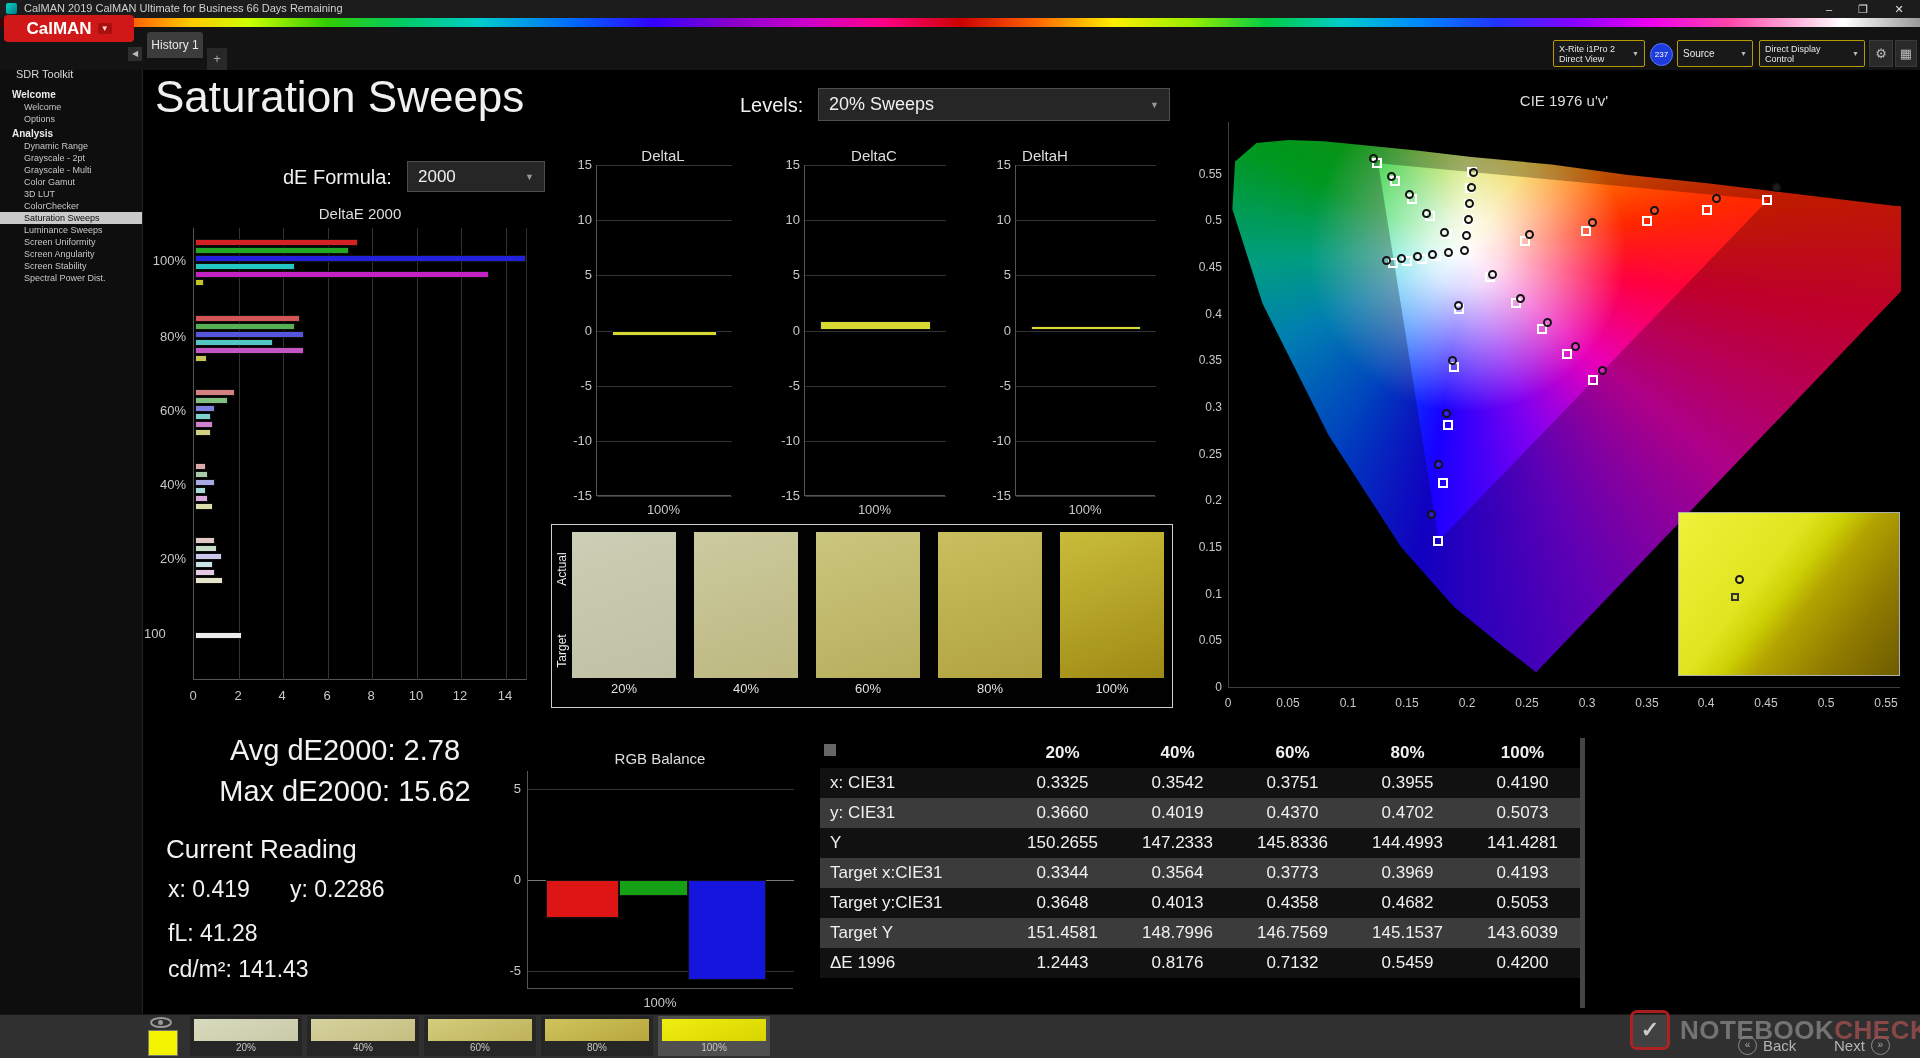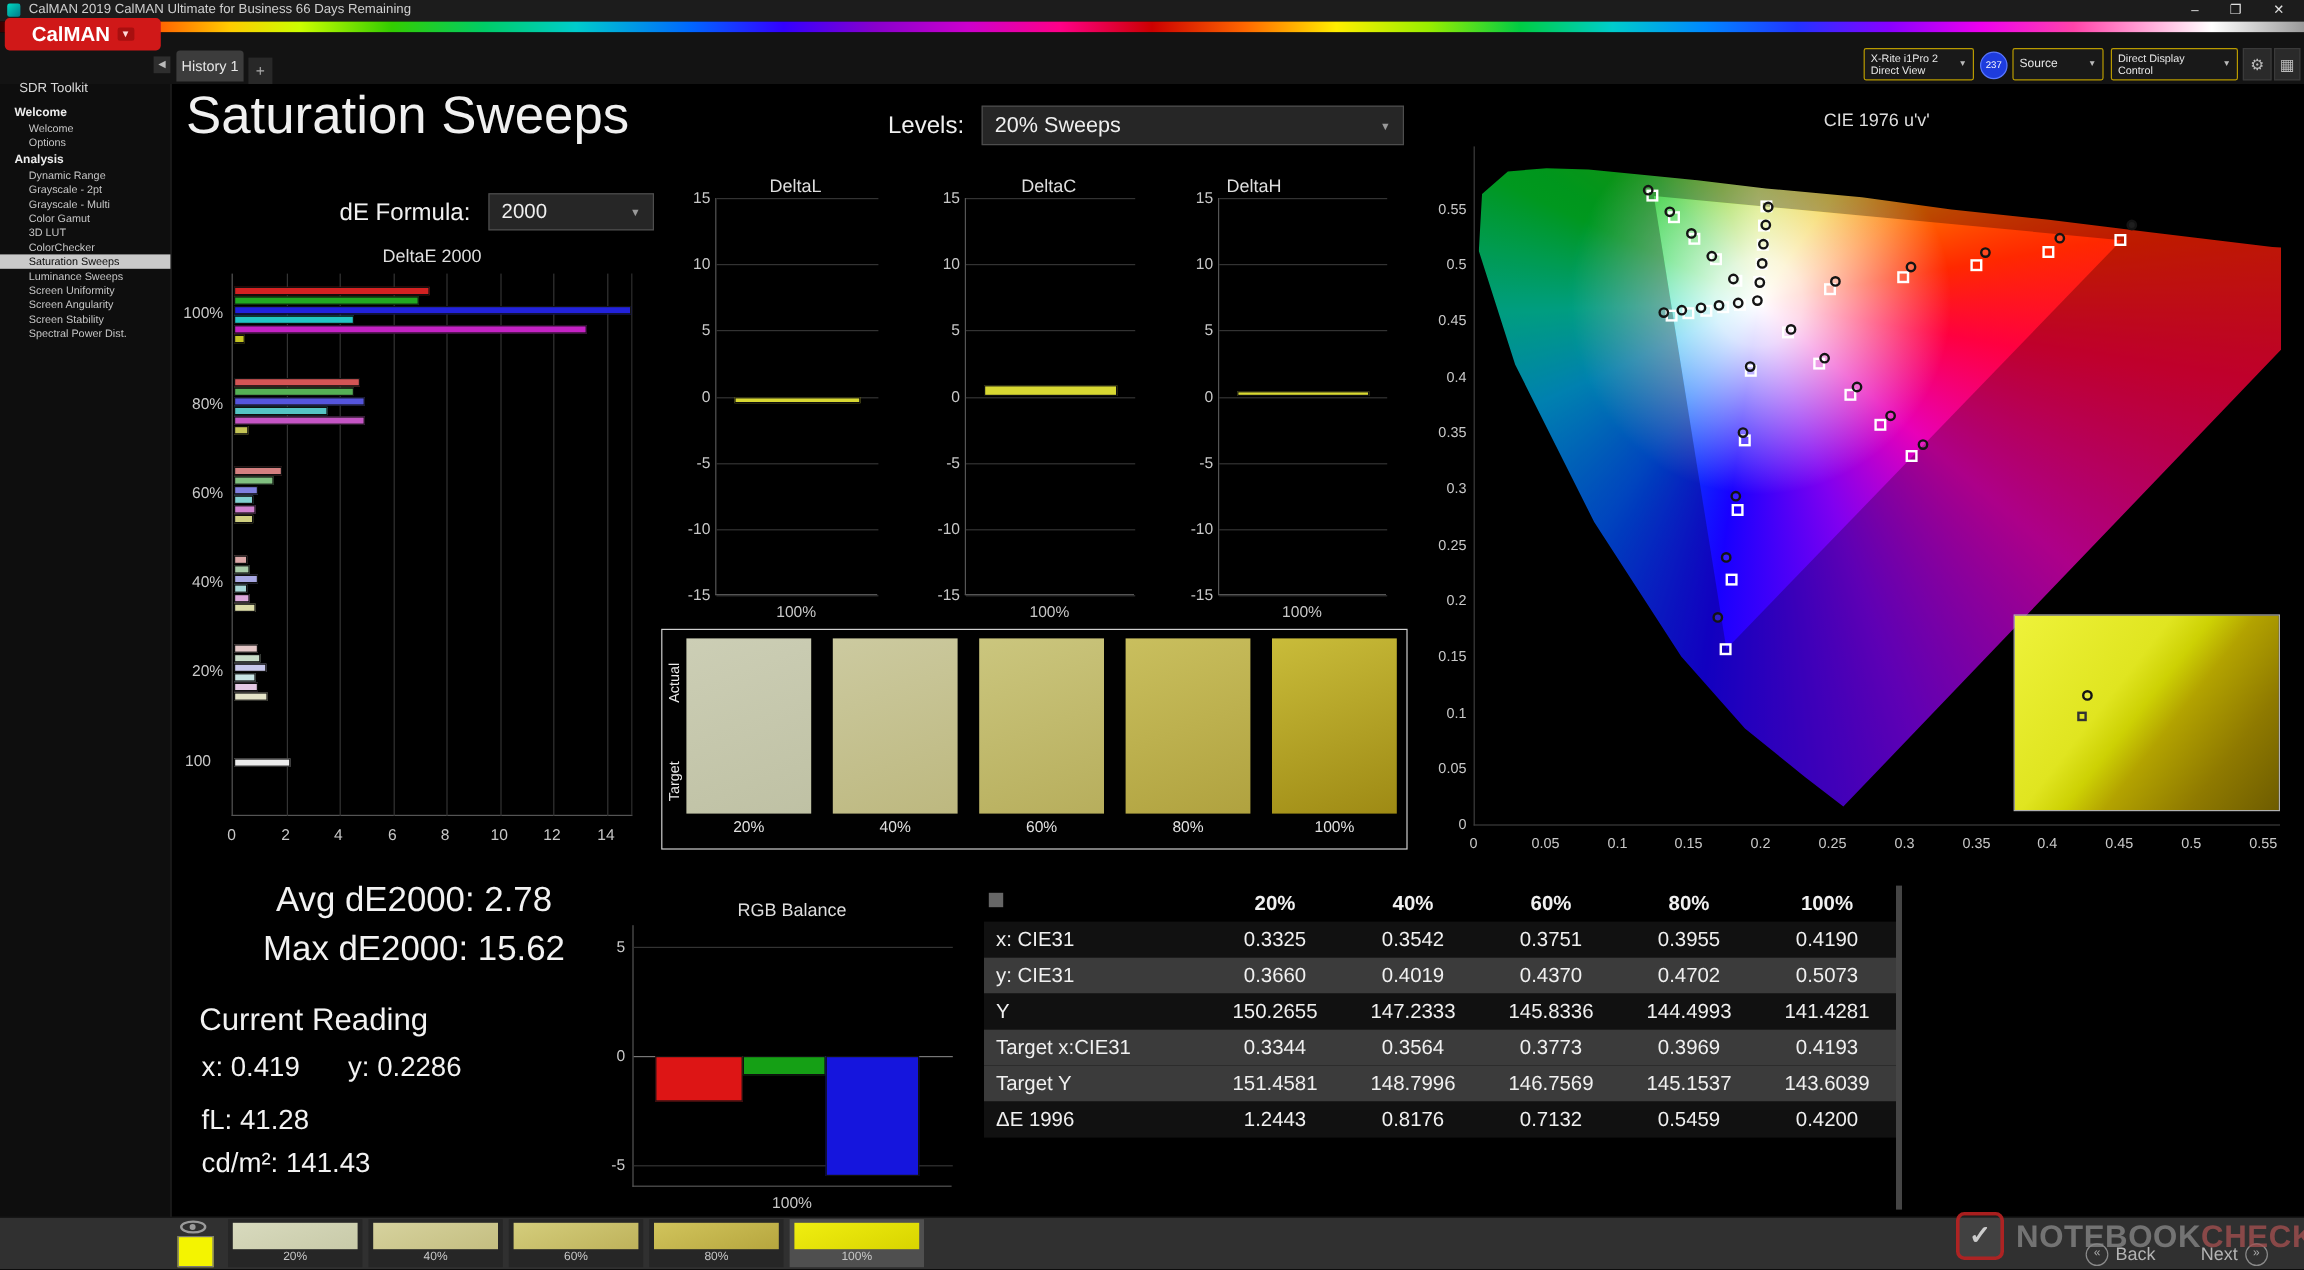--- a/index.html
+++ b/index.html
@@ -111,21 +111,21 @@
     <div class="winbtn" style="left:1882px;">✕</div>
   </div>
 
   <div id="rainbow"></div>
 
   <div id="tabbar"></div>
   <div id="logo">
     <span>CalMAN</span>
     <span class="caret">▼</span>
   </div>
-  <div class="tab" style="left:147px;top:42px;width:56px;height:26px;line-height:26px;">History 1</div>
+  <div class="tab" style="left:147px;top:32px;width:56px;height:26px;line-height:26px;">History 1</div>
   <div class="smallbtn" style="left:207px;top:48px;width:20px;height:22px;line-height:22px;font-size:13px;">+</div>
   <div id="collapse-btn">◀</div>
 
   <div class="ybox" style="left:1553px;top:40px;width:92px;">
     <span class="bx-txt">
       <span>X-Rite i1Pro 2</span><br><span>Direct View</span>
     </span>
     <span class="caret">▼</span>
   </div>
   <div id="badge" style="left:1650px;top:43px;width:21px;height:21px;">237</div>
@@ -336,20 +336,28 @@
         <div class="tcell">141.4281</div>
       </div>
       <div class="trow light">
         <div class="tcell-label">Target x:CIE31</div>
         <div class="tcell">0.3344</div>
         <div class="tcell">0.3564</div>
         <div class="tcell">0.3773</div>
         <div class="tcell">0.3969</div>
         <div class="tcell">0.4193</div>
       </div>
+      <div class="trow dark">
+        <div class="tcell-label">Target y:CIE31</div>
+        <div class="tcell">0.3648</div>
+        <div class="tcell">0.4013</div>
+        <div class="tcell">0.4358</div>
+        <div class="tcell">0.4682</div>
+        <div class="tcell">0.5053</div>
+      </div>
       <div class="trow light">
         <div class="tcell-label">Target Y</div>
         <div class="tcell">151.4581</div>
         <div class="tcell">148.7996</div>
         <div class="tcell">146.7569</div>
         <div class="tcell">145.1537</div>
         <div class="tcell">143.6039</div>
       </div>
       <div class="trow dark">
         <div class="tcell-label">ΔE 1996</div>
@@ -389,21 +397,21 @@
     <div class="ticklabel" style="left: 312px; top: 688px; width: 30px; text-align: center;">6</div>
     <div class="ticklabel" style="left: 356px; top: 688px; width: 30px; text-align: center;">8</div>
     <div class="ticklabel" style="left: 401px; top: 688px; width: 30px; text-align: center;">10</div>
     <div class="ticklabel" style="left: 445px; top: 688px; width: 30px; text-align: center;">12</div>
     <div class="ticklabel" style="left: 490px; top: 688px; width: 30px; text-align: center;">14</div>
     <div class="ticklabel" style="left: 144px; top: 253px; width: 42px; text-align: right;">100%</div>
     <div class="ticklabel" style="left: 144px; top: 329px; width: 42px; text-align: right;">80%</div>
     <div class="ticklabel" style="left: 144px; top: 403px; width: 42px; text-align: right;">60%</div>
     <div class="ticklabel" style="left: 144px; top: 477px; width: 42px; text-align: right;">40%</div>
     <div class="ticklabel" style="left: 144px; top: 551px; width: 42px; text-align: right;">20%</div>
-    <div class="ticklabel" style="left: 144px; top: 626px; width: 42px; text-align: center;">100</div>
+    <div class="ticklabel" style="left: 144px; top: 626px; width: 42px; text-align: left;">100</div>
     <div class="ticklabel" style="left: 552px; top: 157px; width: 40px; text-align: right;">15</div>
     <div class="ticklabel" style="left: 552px; top: 212px; width: 40px; text-align: right;">10</div>
     <div class="ticklabel" style="left: 552px; top: 267px; width: 40px; text-align: right;">5</div>
     <div class="ticklabel" style="left: 552px; top: 323px; width: 40px; text-align: right;">0</div>
     <div class="ticklabel" style="left: 552px; top: 378px; width: 40px; text-align: right;">-5</div>
     <div class="ticklabel" style="left: 552px; top: 433px; width: 40px; text-align: right;">-10</div>
     <div class="ticklabel" style="left: 552px; top: 488px; width: 40px; text-align: right;">-15</div>
     <div class="ticklabel" style="left: 760px; top: 157px; width: 40px; text-align: right;">15</div>
     <div class="ticklabel" style="left: 760px; top: 212px; width: 40px; text-align: right;">10</div>
     <div class="ticklabel" style="left: 760px; top: 267px; width: 40px; text-align: right;">5</div>

